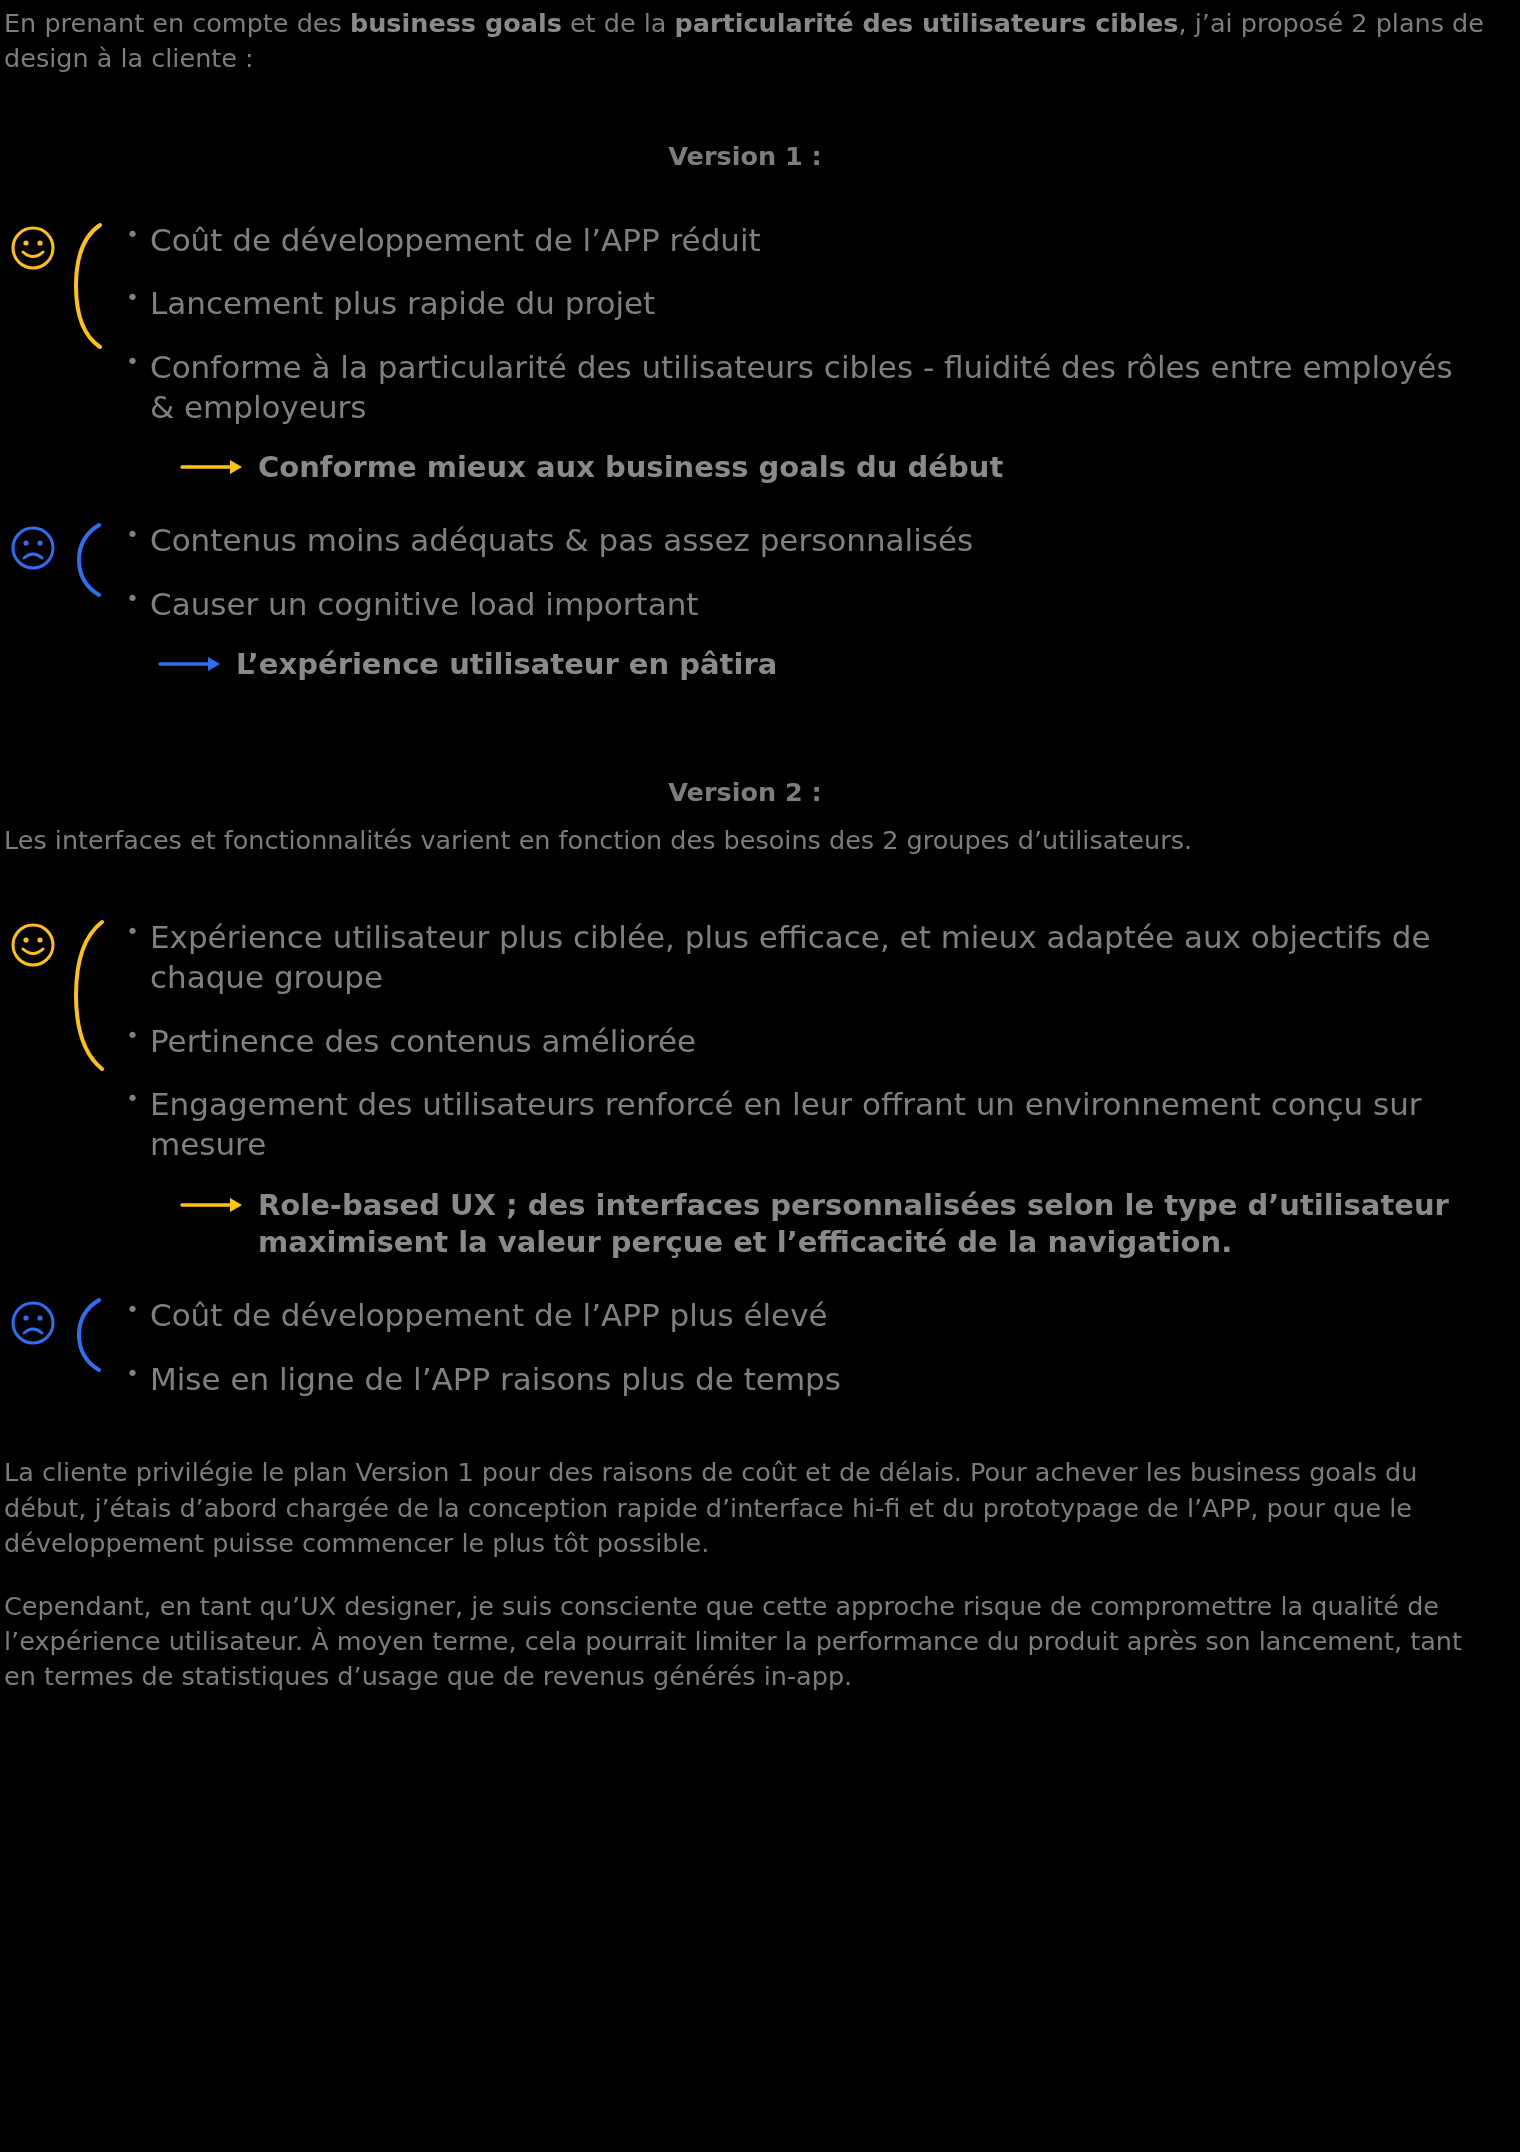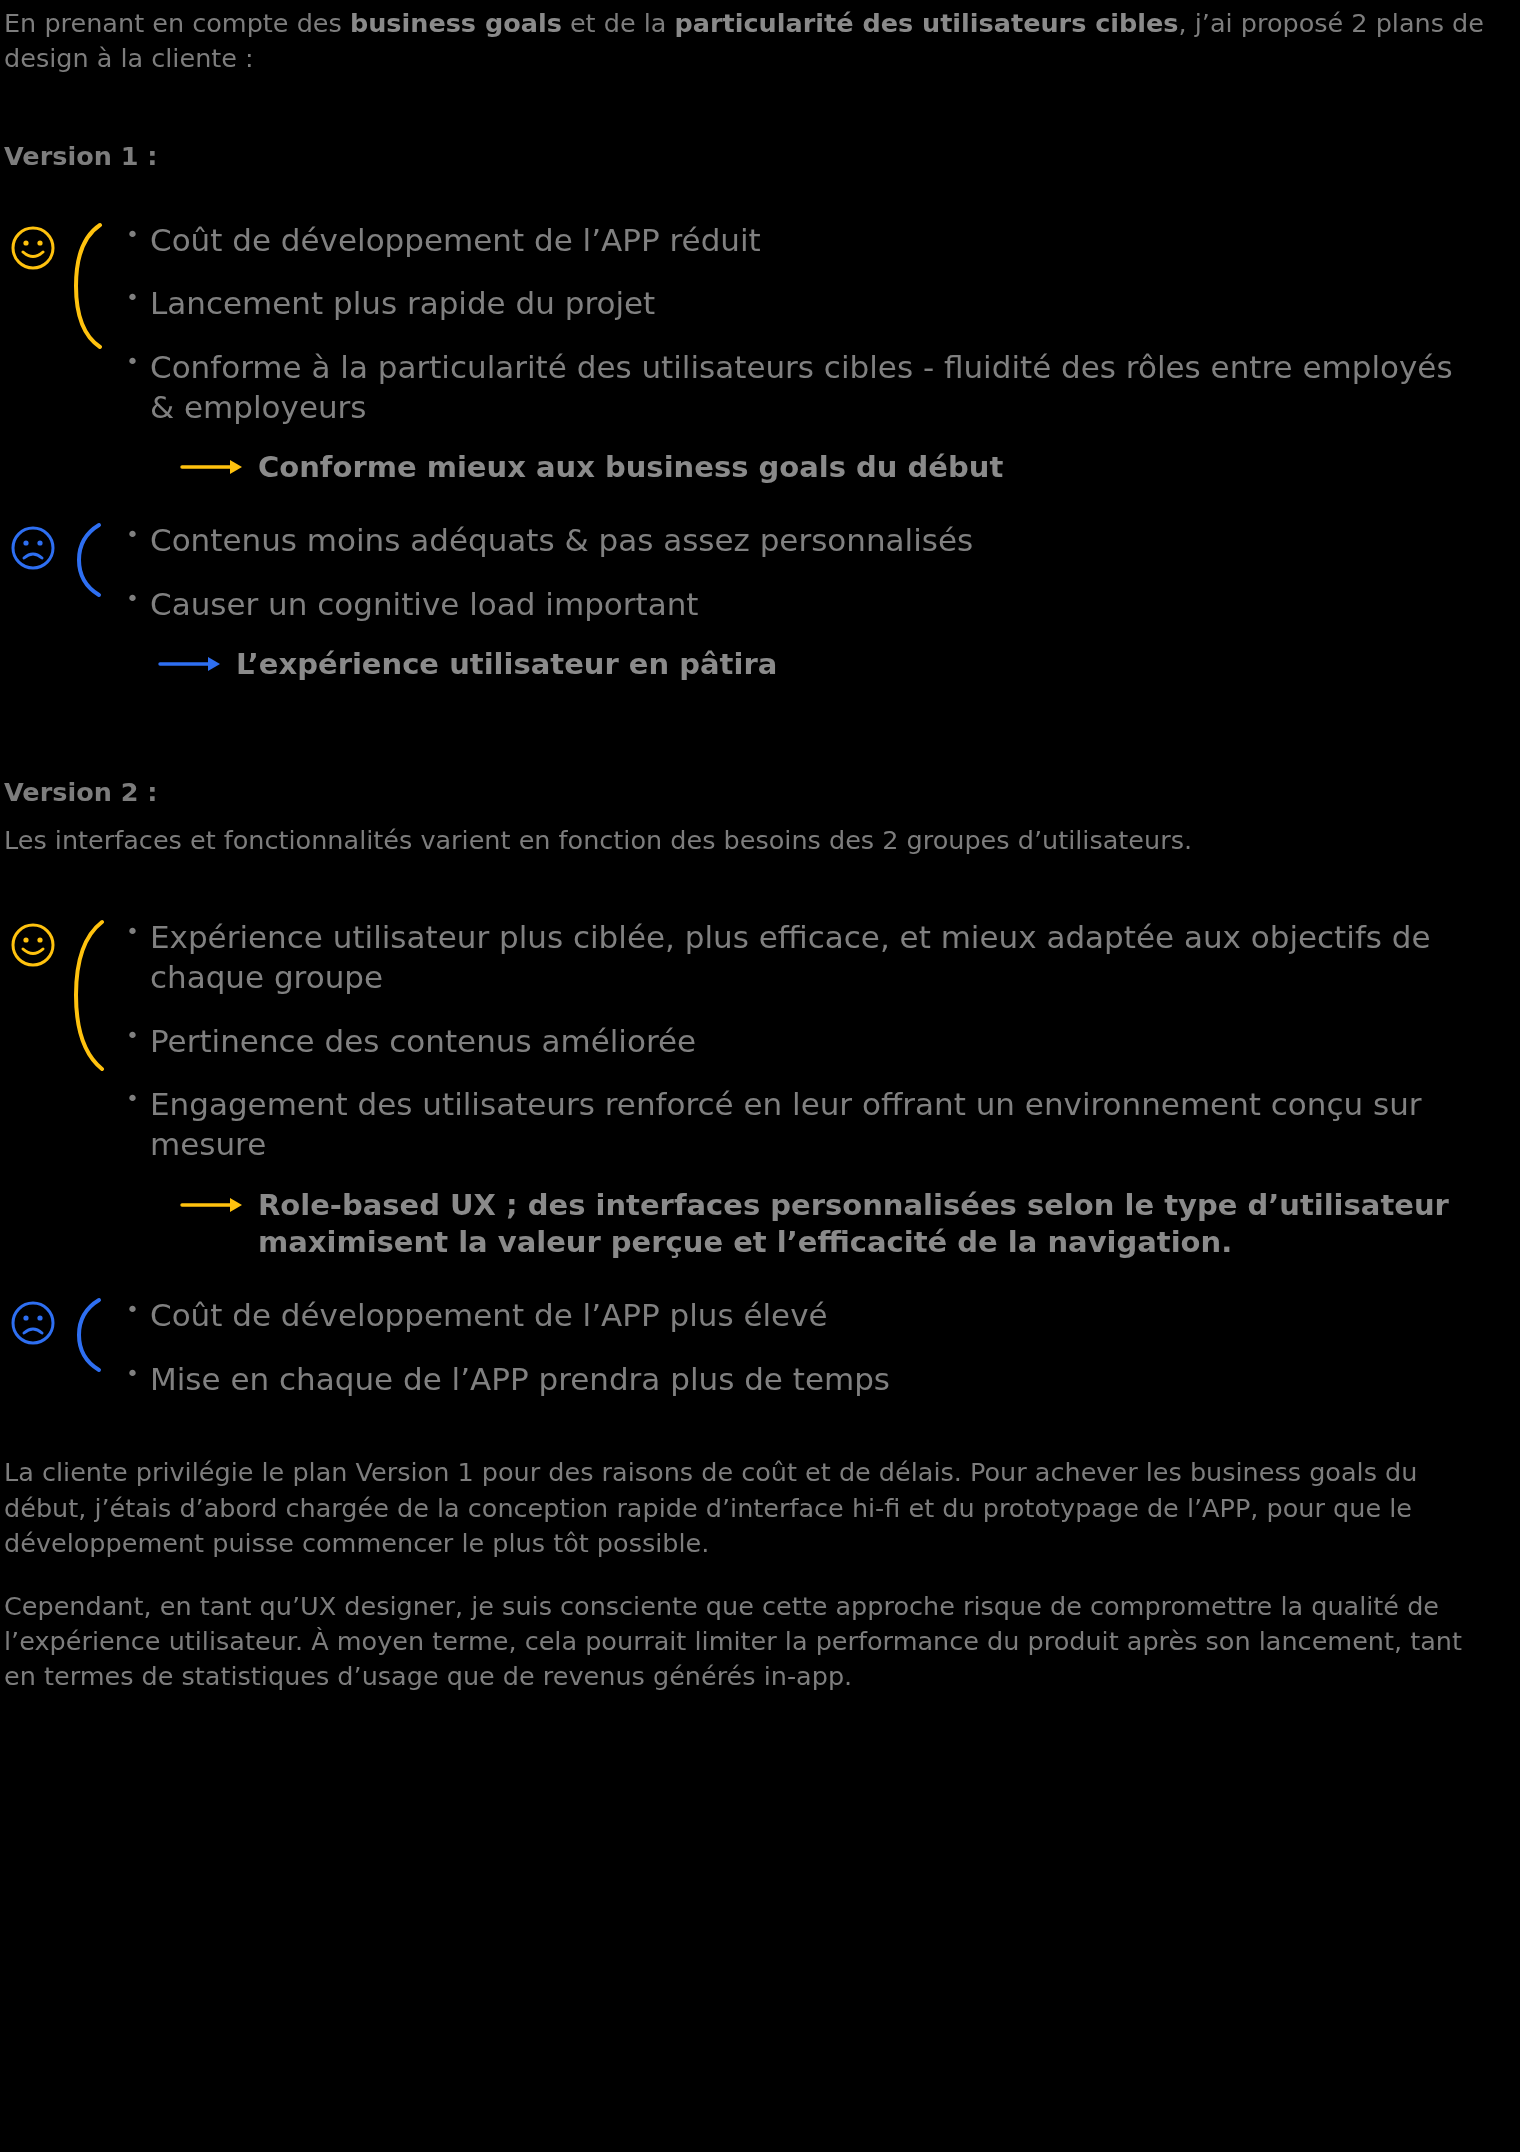--- a/index.html
+++ b/index.html
@@ -27,20 +27,21 @@
     line-height: 1.38;
   }
   .bold { font-weight: bold; color: #8a8a8a; }
   .spacer-lg { height: 56px; }
   .spacer-md { height: 34px; }
   .version-title {
     font-weight: bold;
     color: #7d7d7d;
     font-size: 25.5px;
     margin: 0 0 12px 0;
+    text-align: center;
   }
   .version-sub {
     color: #7d7d7d;
     font-size: 25.5px;
     margin: 0 0 4px 0;
   }
 
   
   .block {
     display: flex;
@@ -235,21 +236,21 @@
       </svg>
     </div>
     <div class="brace-col">
       <svg width="34" height="78" viewBox="0 0 34 78">
         <path d="M26 4 Q6 16 6 39 Q6 62 26 74" fill="none" stroke="#2E6FF2" stroke-width="4" stroke-linecap="round"></path>
       </svg>
     </div>
     <div class="list-col">
       <ul class="bullets">
         <li>Coût de développement de l’APP plus élevé</li>
-        <li>Mise en chaque de l’APP prendra plus de temps</li>
+        <li>Mise en ligne de l’APP raisons plus de temps</li>
       </ul>
     </div>
   </div>
 
   <div class="spacer-lg"></div>
 
   <div class="closing">
     <p class="para">La cliente privilégie le plan Version 1 pour des raisons de coût et de délais. Pour achever les business goals du début, j’étais d’abord chargée de la conception rapide d’interface hi-fi et du prototypage de l’APP, pour que le développement puisse commencer le plus tôt possible.</p>
     <div class="gap"></div>
     <p class="para">Cependant, en tant qu’UX designer, je suis consciente que cette approche risque de compromettre la qualité de l’expérience utilisateur. À moyen terme, cela pourrait limiter la performance du produit après son lancement, tant en termes de statistiques d’usage que de revenus générés in-app.</p>

